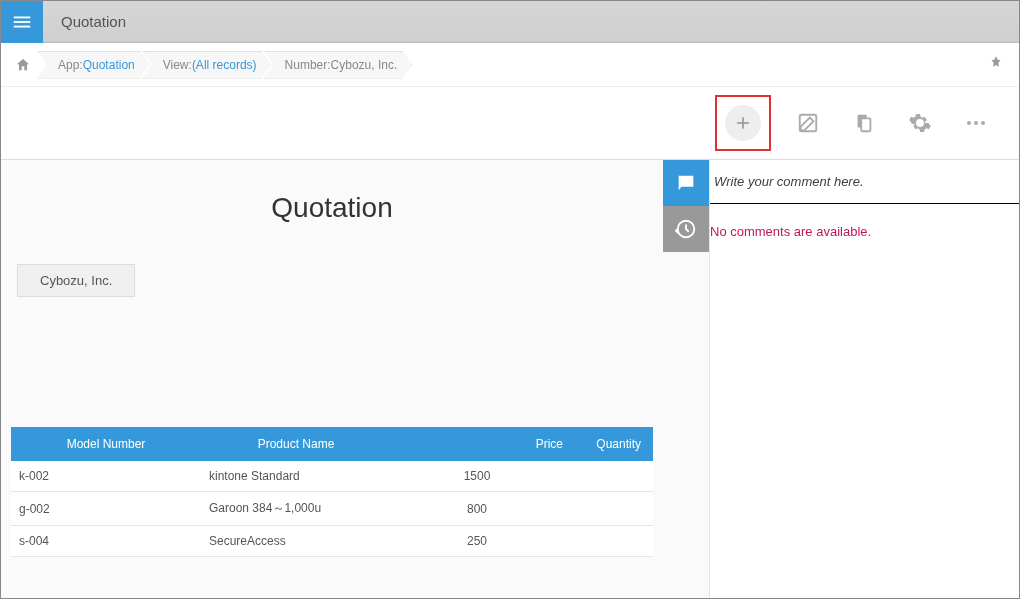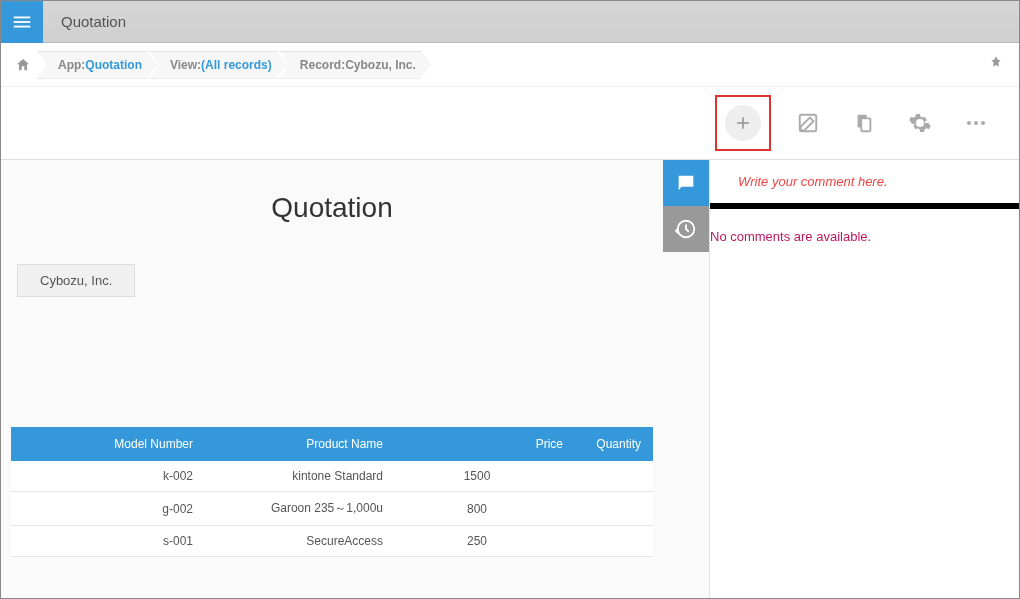--- a/index.html
+++ b/index.html
@@ -34,21 +34,20 @@
       color: #555;
     }
     .breadcrumb-bar {
       height: 44px;
       background: #fff;
       display: flex;
       align-items: center;
       padding: 0 10px;
       border-bottom: 1px solid #eee;
       position: relative;
-      font-weight: bold;
     }
     .home-btn {
       width: 24px;
       height: 24px;
       display: flex;
       align-items: center;
       justify-content: center;
       margin-right: 10px;
     }
     .crumb {
@@ -130,33 +129,32 @@
     }
     .products-table {
       width: 100%;
       border-collapse: collapse;
       margin-top: 130px;
     }
     .products-table th {
       background: #3498db;
       color: #fff;
       font-weight: 400;
-      text-align: right;
+      text-align: center;
       padding: 10px 8px;
       font-size: 12px;
     }
     .products-table th.qty { text-align: right; padding-right: 12px;}
     .products-table th.price { text-align: right; }
     .products-table td {
       border-bottom: 1px solid #e5e5e5;
       background: #fff;
       padding: 8px 8px;
       font-size: 12px;
       color: #555;
-      text-align: right;
     }
     .products-table td.price { text-align: center; padding-right: 16px;}
     .products-table td.qty { }
     .side-tabs {
       width: 46px;
       display: flex;
       flex-direction: column;
     }
     .side-tab {
       width: 46px;
@@ -166,24 +164,24 @@
       justify-content: center;
     }
     .side-tab.comments { background: #3498db; }
     .side-tab.history { background: #999; }
     .comment-pane {
       width: 310px;
       background: #fff;
       border-left: 1px solid #e5e5e5;
     }
     .comment-input {
-      padding: 14px 28px;
+      padding: 14px 4px;
       font-style: italic;
-      color: #ef4444;
-      border-bottom: 6px solid #000000;
+      color: #404040;
+      border-bottom: 1px solid #000000;
     }
     .no-comments {
       padding: 20px 0;
       color: #be185d;
       font-size: 13px;
     }
   </style>
 </head>
 <body>
 
@@ -206,21 +204,21 @@
   </div>
   <div class="crumb">
     <span>App: </span>
     <span class="link">Quotation</span>
   </div>
   <div class="crumb">
     <span>View: </span>
     <span class="link">(All records)</span>
   </div>
   <div class="crumb">
-    <span>Record: </span>
+    <span>Number: </span>
     <span>Cybozu, Inc.</span>
   </div>
   <div class="pin-btn">
     <svg width="14" height="14" viewBox="0 0 24 24" fill="#999">
         <path d="M12 2l3 6 5 1-4 4 1 7-5-3-5 3 1-7-4-4 5-1z"></path>
       </svg>
   </div>
 </div>
 
 <div class="toolbar">
@@ -273,26 +271,26 @@
       </thead>
       <tbody id="products-body">
           <tr>
             <td>k-002</td>
             <td>kintone Standard</td>
             <td class="price">1500</td>
             <td class="qty"></td>
           </tr>
           <tr>
             <td>g-002</td>
-            <td>Garoon 235～1,000u</td>
+            <td>Garoon 384～1,000u</td>
             <td class="price">800</td>
             <td class="qty"></td>
           </tr>
           <tr>
-            <td>s-001</td>
+            <td>s-004</td>
             <td>SecureAccess</td>
             <td class="price">250</td>
             <td class="qty"></td>
           </tr>
         </tbody>
     </table>
   </div>
 
   <div class="side-tabs">
     <div class="side-tab comments">

